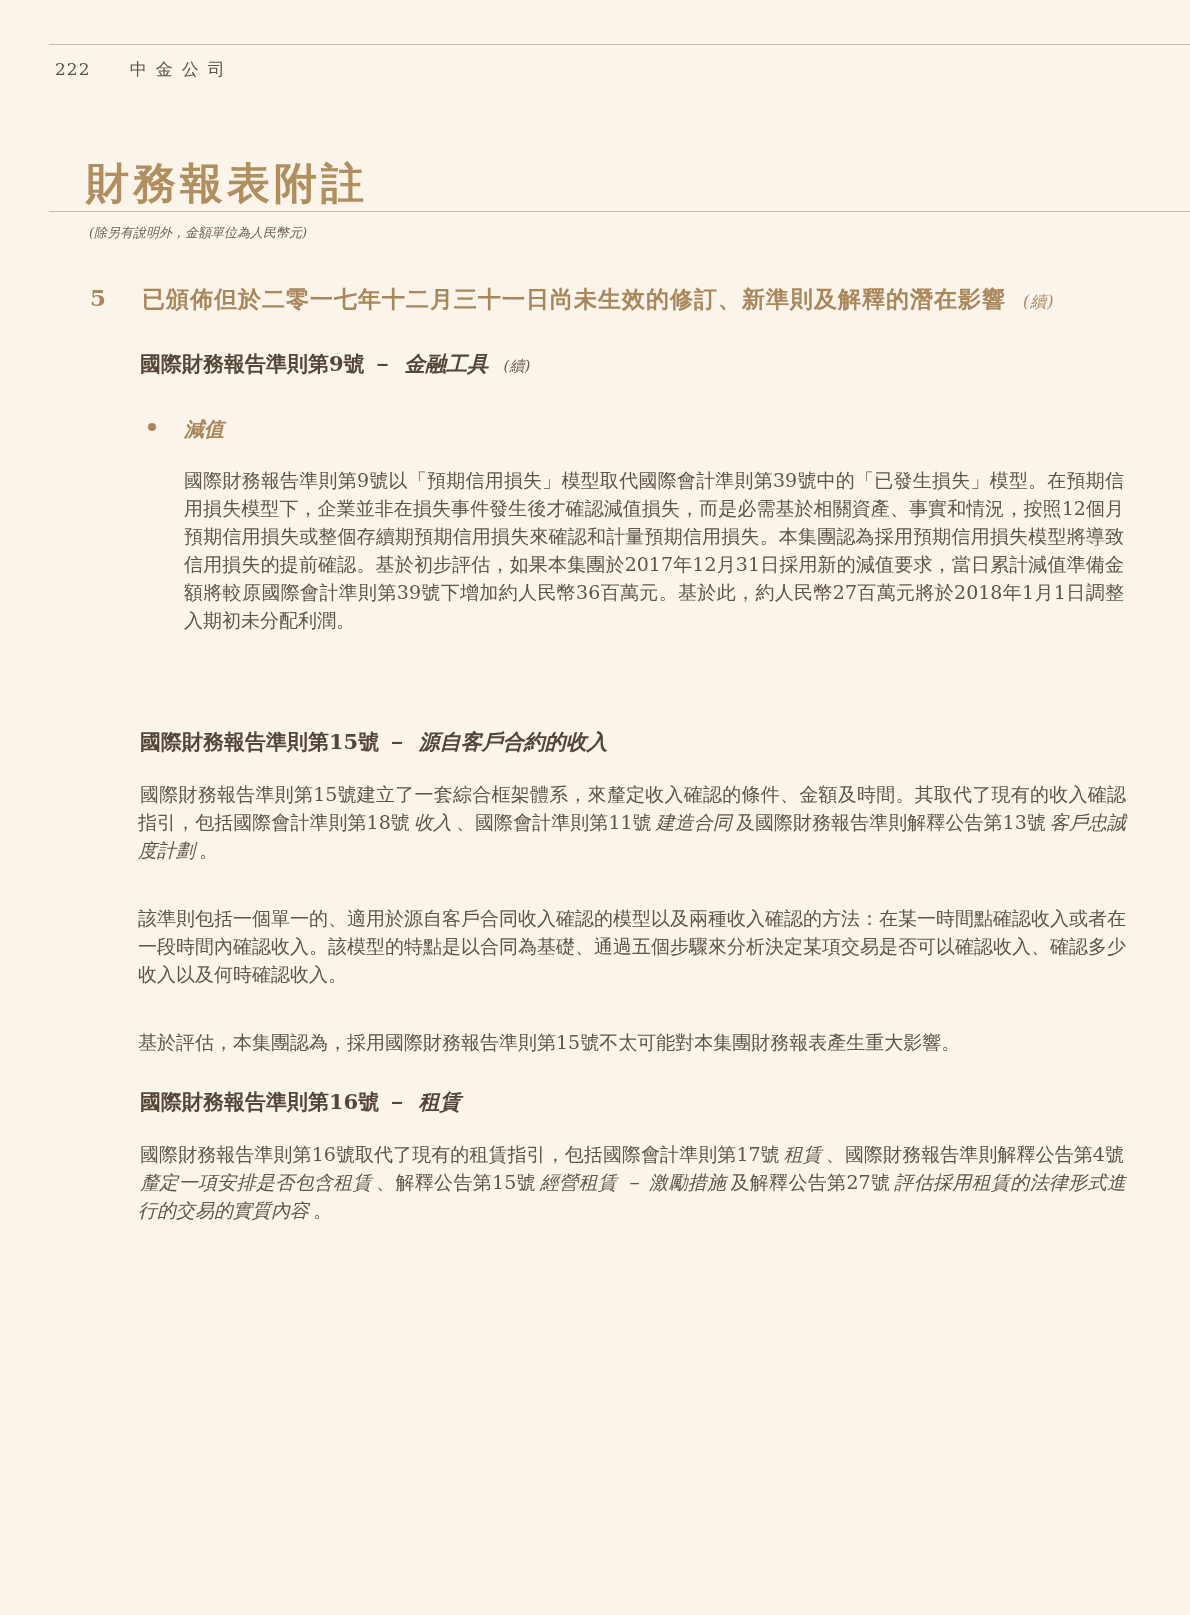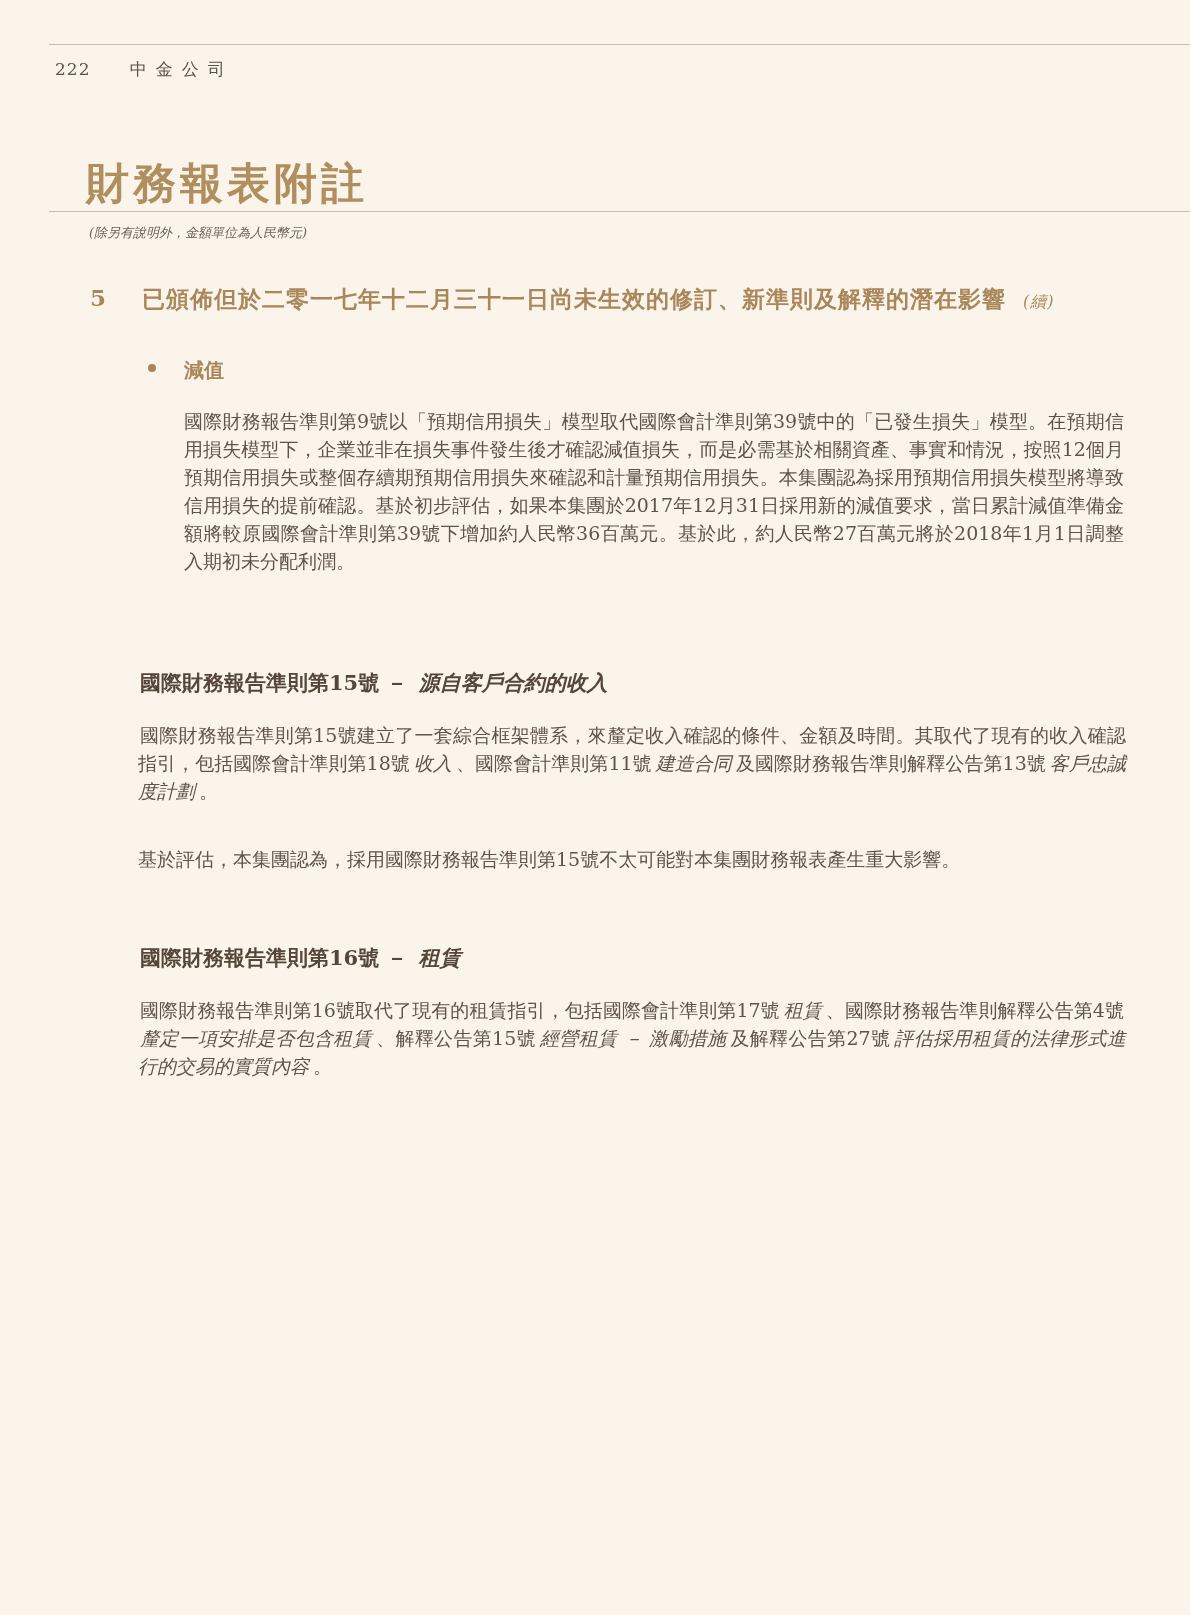--- a/index.html
+++ b/index.html
@@ -87,38 +87,39 @@
     margin-right: 62px;
   }
   .std-heading {
     font-size: 21px;
     font-weight: bold;
     color: #554639;
     line-height: 28px;
   }
   .h-ifrs9 { margin-top: 25px; }
   .h-ifrs15 { margin-top: 40px; }
-  .h-ifrs16 { margin-top: 67px; }
+  .h-ifrs16 { margin-top: 28px; }
   .bold-it { font-style: italic; font-weight: bold; }
   .cont-dark {
     font-size: 15px;
     font-style: italic;
     font-weight: normal;
     color: #6b5a4c;
     margin-left: 4px;
   }
   .bullet-block { margin-left: 44px; }
   .bullet-impairment { margin-top: 30px; }
   .bullet-hedging { margin-top: 44px; }
   .bullet-label {
     position: relative;
     font-size: 20px;
     font-weight: bold;
     color: #a9875a;
     line-height: 26px;
+    font-style: italic;
   }
   .bullet-label::before {
     content: "";
     position: absolute;
     left: -34px;
     top: 9px;
     width: 8px;
     height: 8px;
     border-radius: 50%;
     background: #a9875a;
@@ -154,33 +155,35 @@
 
   <div class="main">
 
     <div class="section-heading-row">
       <span class="section-num">5</span>
       <h2 class="section-heading"><span>已頒佈但於二零一七年十二月三十一日尚未生效的修訂、新準則及解釋的潛在影響</span> <span class="cont-gold">(續)</span></h2>
     </div>
 
     <div class="section-body">
 
+      <h3 class="std-heading h-ifrs9"><span>國際財務報告準則第9號 － </span><span class="bold-it">金融工具</span> <span class="cont-dark">(續)</span></h3>
 
       <div class="bullet-block bullet-impairment">
         <h4 class="bullet-label">減值</h4>
         <p class="body-para">國際財務報告準則第9號以「預期信用損失」模型取代國際會計準則第39號中的「已發生損失」模型。在預期信用損失模型下，企業並非在損失事件發生後才確認減值損失，而是必需基於相關資產、事實和情況，按照12個月預期信用損失或整個存續期預期信用損失來確認和計量預期信用損失。本集團認為採用預期信用損失模型將導致信用損失的提前確認。基於初步評估，如果本集團於2017年12月31日採用新的減值要求，當日累計減值準備金額將較原國際會計準則第39號下增加約人民幣36百萬元。基於此，約人民幣27百萬元將於2018年1月1日調整入期初未分配利潤。</p>
       </div>
 
       <div class="bullet-block bullet-hedging">
       </div>
 
       <h3 class="std-heading h-ifrs15"><span>國際財務報告準則第15號 － </span><span class="bold-it">源自客戶合約的收入</span></h3>
 
       <p class="body-para"><span>國際財務報告準則第15號建立了一套綜合框架體系，來釐定收入確認的條件、金額及時間。其取代了現有的收入確認指引，包括國際會計準則第18號</span><span class="it">收入</span><span>、國際會計準則第11號</span><span class="it">建造合同</span><span>及國際財務報告準則解釋公告第13號</span><span class="it">客戶忠誠度計劃</span><span>。</span></p>
 
+      <p class="body-para para-gap">該準則包括一個單一的、適用於源自客戶合同收入確認的模型以及兩種收入確認的方法：在某一時間點確認收入或者在一段時間內確認收入。該模型的特點是以合同為基礎、通過五個步驟來分析決定某項交易是否可以確認收入、確認多少收入以及何時確認收入。</p>
 
 
       <p class="body-para para-gap">基於評估，本集團認為，採用國際財務報告準則第15號不太可能對本集團財務報表產生重大影響。</p>
 
       <h3 class="std-heading h-ifrs16"><span>國際財務報告準則第16號 － </span><span class="bold-it">租賃</span></h3>
 
       <p class="body-para"><span>國際財務報告準則第16號取代了現有的租賃指引，包括國際會計準則第17號</span><span class="it">租賃</span><span>、國際財務報告準則解釋公告第4號</span><span class="it">釐定一項安排是否包含租賃</span><span>、解釋公告第15號</span><span class="it">經營租賃 － 激勵措施</span><span>及解釋公告第27號</span><span class="it">評估採用租賃的法律形式進行的交易的實質內容</span><span>。</span></p>
 
     </div>
   </div>

